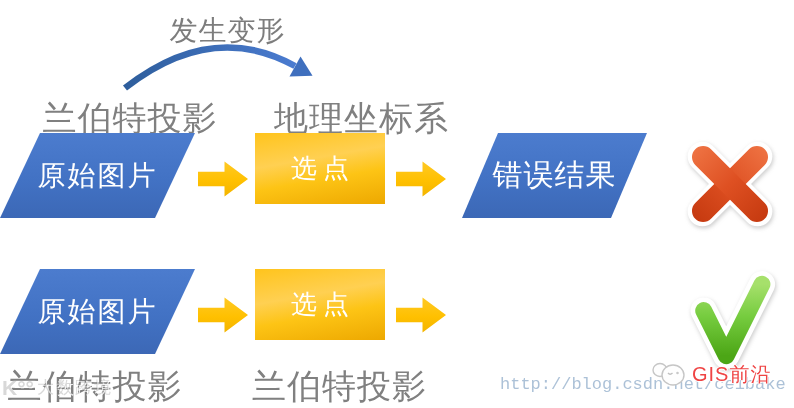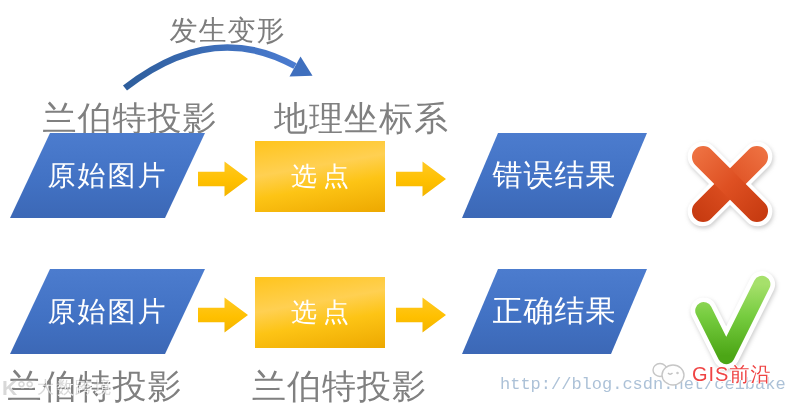--- a/index.html
+++ b/index.html
@@ -20,36 +20,36 @@
   
   .row{left:0;width:794px;height:106px;}
   .row1{top:133px;}
   .row2{top:269px;}
   .para{
     height:85px;display:flex;align-items:center;justify-content:center;
     color:#fff;
     background:linear-gradient(180deg,#4c7cce 0%,#4272c4 55%,#3c68b6 100%);
   }
   .para-src{
-    left:10px;top:0;width:195px;font-size:28px;letter-spacing:2px;
+    left:0;top:0;width:195px;font-size:28px;letter-spacing:2px;
     clip-path:polygon(40px 0,100% 0,calc(100% - 40px) 100%,0 100%);
   }
   .para-res{
     left:462px;top:0;width:185px;font-size:30px;letter-spacing:1px;
     clip-path:polygon(36px 0,100% 0,calc(100% - 36px) 100%,0 100%);
   }
   .barrow{
     top:27px;width:50px;height:38px;
     background:linear-gradient(180deg,#ffca28 0%,#ffc000 55%,#f2b300 100%);
     clip-path:polygon(0 31%,53% 31%,53% 4%,100% 50%,53% 96%,53% 69%,0 69%);
   }
   .barrow.a{left:198px;}
   .barrow.b{left:396px;}
   .stepbox{
-    left:255px;top:8px;width:130px;height:71px;
+    left:255px;top:0;width:130px;height:71px;
     display:flex;align-items:center;justify-content:center;
     color:#fff;font-size:26px;letter-spacing:6px;padding-left:6px;box-sizing:border-box;
     background:linear-gradient(170deg,#ffc41c 0%,#ffd052 38%,#fdc415 62%,#eda800 100%);
   }
   .iconbox{left:676px;top:-3px;width:108px;height:108px;display:flex;align-items:center;justify-content:center;}
   .iconbox svg{filter:drop-shadow(1px 2px 2px rgba(110,110,110,.35));}
   
   .tl-left{left:35px;top:96px;width:190px;}
   .tl-right{left:250px;top:96px;width:140px;margin-left:24px;}
   .bl-left{left:0px;top:364px;width:190px;}
@@ -141,23 +141,20 @@
 
   <div class="abs row row2">
     <div class="abs para para-src">
       <span>原始图片</span>
     </div>
     <div class="abs barrow a"></div>
     <div class="abs stepbox">
       <span>选点</span>
     </div>
     <div class="abs barrow b"></div>
-    <div class="abs para para-res">
-      <span>正确结果</span>
-    </div>
     <div class="abs iconbox">
       <svg width="94" height="106" viewBox="0 0 100 112">
         <path d="M22 46 L46 94 L84 18" fill="none" stroke="#ffffff" stroke-width="28" stroke-linecap="round" stroke-linejoin="round"></path>
         <path d="M22 46 L46 94 L84 18" fill="none" stroke="url(#gradV)" stroke-width="18" stroke-linecap="round" stroke-linejoin="round"></path>
       </svg>
     </div>
   </div>
 
   <div class="abs glabel bl-left">兰伯特投影</div>
   <div class="abs glabel bl-right">兰伯特投影</div>

